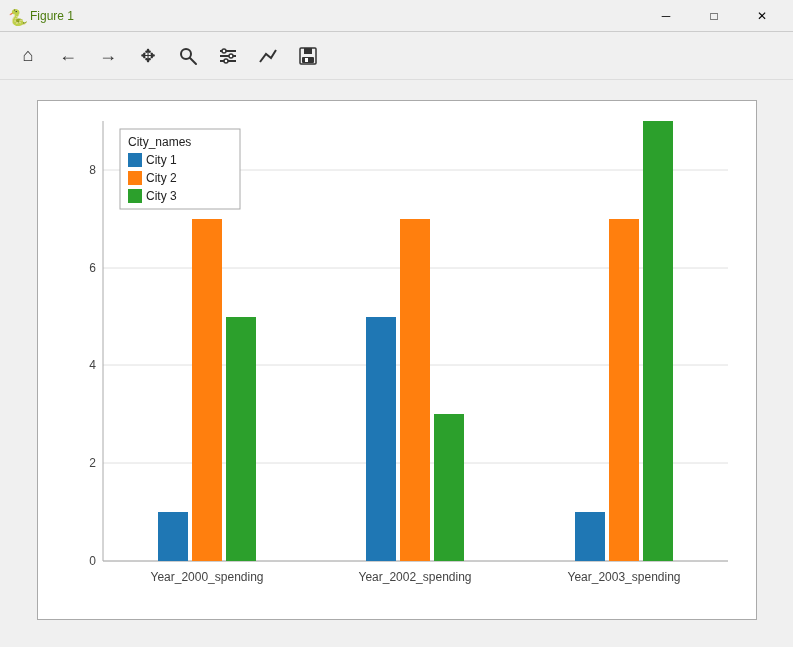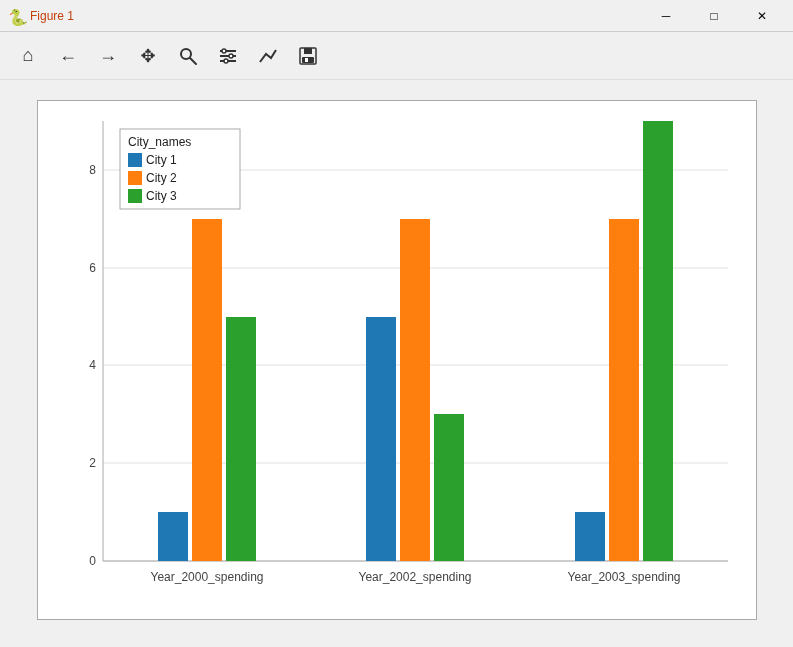--- a/index.html
+++ b/index.html
@@ -18,21 +18,21 @@
       padding: 0 8px;
       border-bottom: 1px solid #ccc;
     }
     .title-bar .icon {
       width: 16px;
       height: 16px;
       margin-right: 6px;
     }
     .title-text {
       font-size: 12px;
-      color: #c2410c;
+      color: #4d7c0f;
       flex: 1;
     }
     .window-controls {
       display: flex;
       gap: 2px;
     }
     .window-btn {
       width: 46px;
       height: 24px;
       background: transparent;

